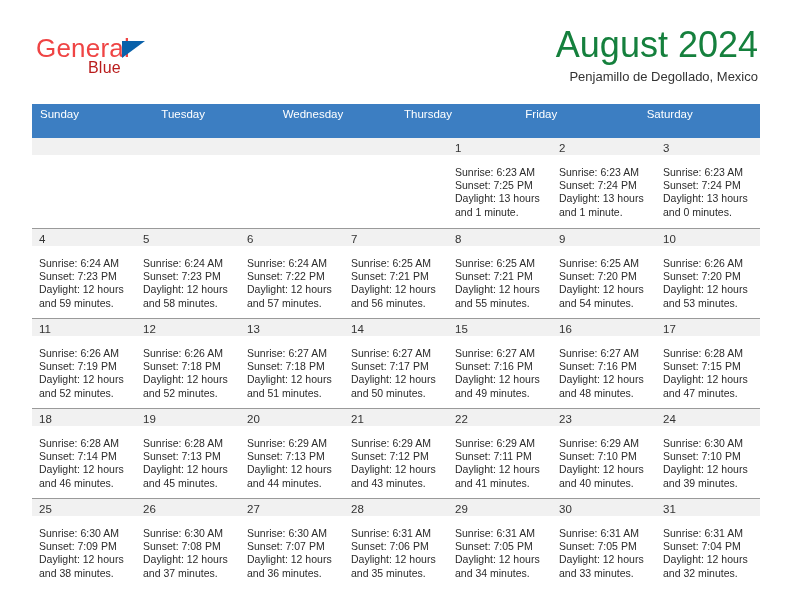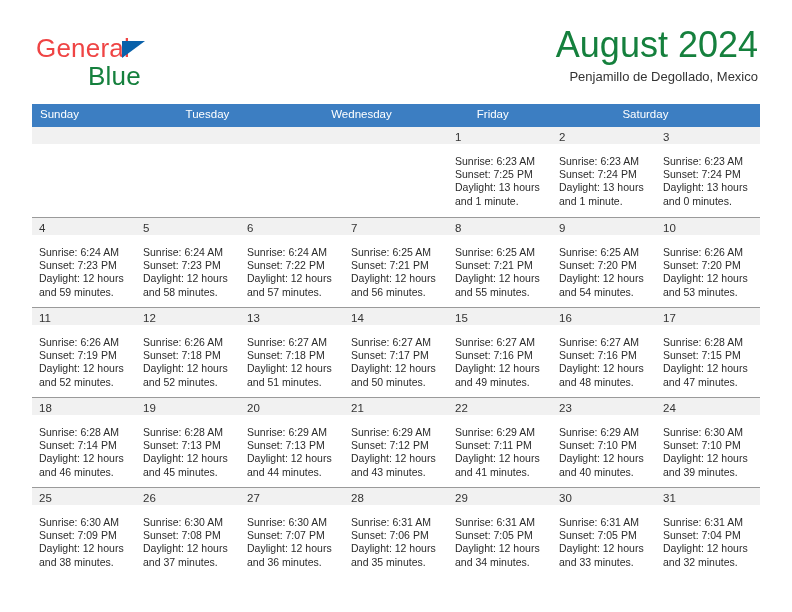--- a/index.html
+++ b/index.html
@@ -34,23 +34,23 @@
   .logo-general {
     position: absolute;
     left: 0; top: 0;
     font-size: 26px;
     color: #ef4444;
     letter-spacing: 0.2px;
     line-height: 24px;
   }
   .logo-blue {
     position: absolute;
-    left: 52px; top: 28px;
-    font-size: 26px;
-    color: #15803d;
+    left: 52px; top: 20px;
+    font-size: 16px;
+    color: #b91c1c;
     letter-spacing: 0.2px;
     line-height: 24px;
   }
   .logo-triangle {
     position: absolute;
     left: 86px;
     top: 5px;
     width: 0; height: 0;
     border-left: 23px solid #0A61AA;
     border-bottom: 17px solid transparent;
@@ -83,21 +83,21 @@
     position: absolute;
     left: 32px;
     top: 104px;
     width: 728px;
     border-collapse: collapse;
     table-layout: fixed;
   }
   .weekdays {
     display: flex;
     width: 728px;
-    height: 23px;
+    height: 34px;
     background: #3C7EC2;
   }
   .weekday {
     flex: 1 1 0;
     color: #FFFFFF;
     font-size: 11.5px;
     line-height: 21px;
     padding-left: 8px;
     white-space: nowrap;
     overflow: hidden;
@@ -156,20 +156,21 @@
       <div class="cal-title">August 2024</div>
       <div class="cal-subtitle">Penjamillo de Degollado, Mexico</div>
     </div>
   </div>
 
   <div class="calendar">
     <div class="weekdays">
       <div class="weekday">Sunday</div>
       <div class="weekday">Tuesday</div>
       <div class="weekday">Wednesday</div>
+      <div class="weekday">Thursday</div>
       <div class="weekday">Friday</div>
       <div class="weekday">Saturday</div>
     </div>
     <div class="weeks" id="weeks-container">
         <div class="week">
           <div class="daycell empty">
             <div class="daynum-strip"><span class="daynum"></span></div>
           </div>
           <div class="daycell empty">
             <div class="daynum-strip"><span class="daynum"></span></div>

